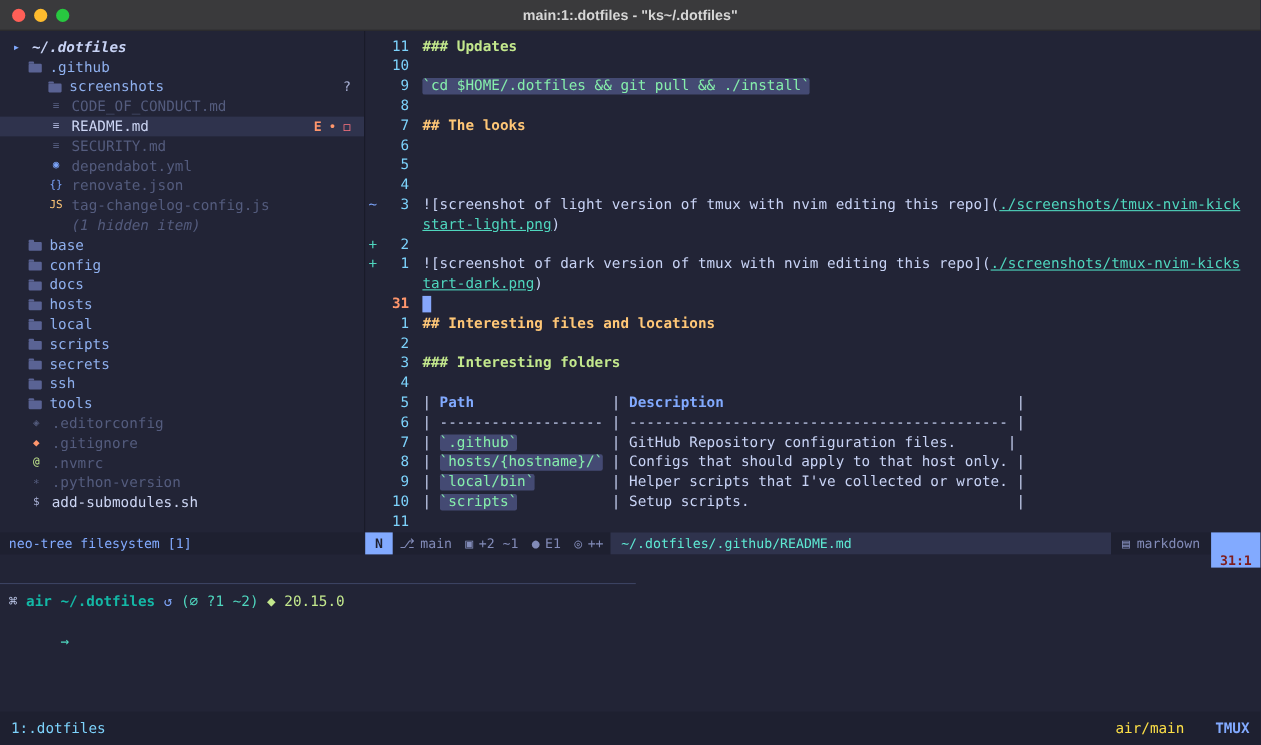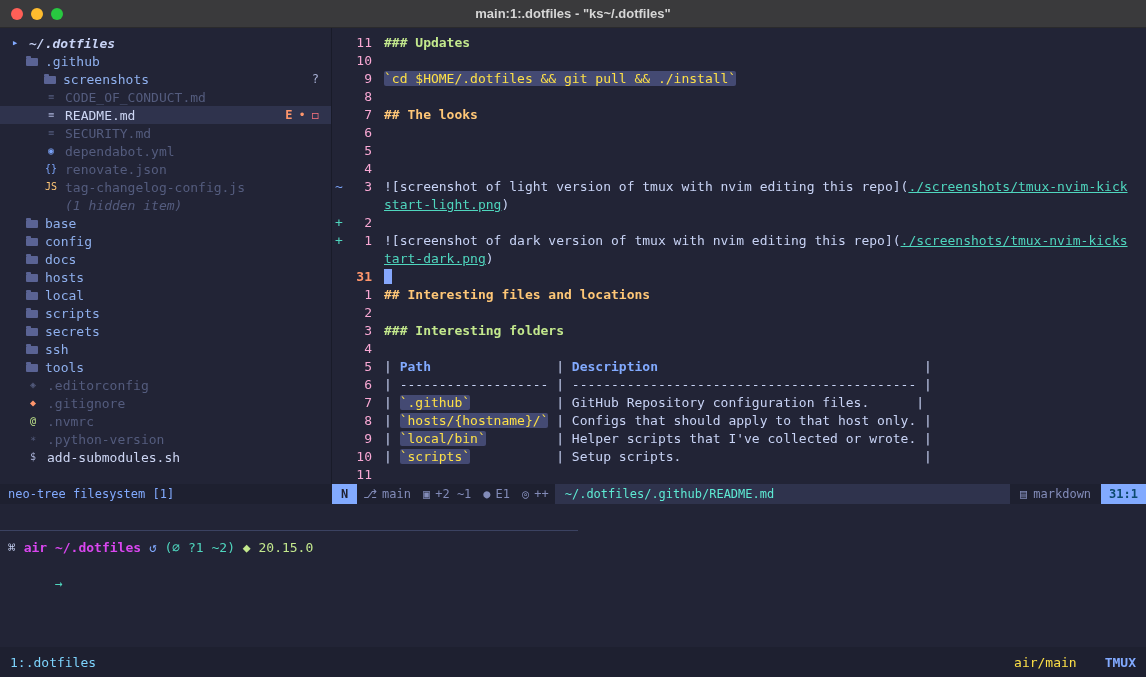--- a/index.html
+++ b/index.html
@@ -41,47 +41,47 @@
   .b-untracked { color:#a9b1d6; }
   .b-error { color:#ff966c; font-weight:bold; }
   .b-dot { color:#ff966c; }
   .b-square { color:#ff757f; }
 
   .editor { flex:1; padding-top:6px; overflow:hidden; }
   .ed-row { height:18px; line-height:18px; display:flex; white-space:pre; }
   .ed-sign { width:14px; flex:none; text-align:center; }
   .sc-add { color:#4fd6be; }
   .sc-change { color:#7aa2f7; }
-  .ed-num { width:26px; flex:none; text-align:right; color:#f9a8d4; margin-right:12px; }
+  .ed-num { width:26px; flex:none; text-align:right; color:#7dd3fc; margin-right:12px; }
   .ed-num.current { color:#ff966c; font-weight:bold; }
   .ed-text { white-space:pre; }
   .sg-fg { color:#c8d3f5; }
   .sg-green { color:#c3e88d; font-weight:bold; }
   .sg-yellow { color:#ffc777; font-weight:bold; }
-  .sg-code { background:#444a73; color:#fde047; border-radius:2px; }
+  .sg-code { background:#444a73; color:#86efac; border-radius:2px; }
   .sg-link { color:#4fd6be; text-decoration:underline; }
   .sg-th { color:#82aaff; font-weight:bold; }
   .sg-cursor { background:#86a7fc; color:#86a7fc; }
 
   
   .statusline { height:20px; flex:none; background:#1e2030; display:flex; align-items:stretch; line-height:20px; font-size:12px; }
   .sl-neotree { width:332px; flex:none; color:#82aaff; padding-left:8px; }
   .sl-mode { background:#82aaff; color:#1e2030; font-weight:bold; padding:0 9px; }
   .sl-item { color:#828bb8; padding:0 6px; display:flex; gap:5px; align-items:center; }
   .sl-file { flex:1; background:#2f334d; color:#5eead4; padding-left:10px; overflow:hidden; }
   .sl-ft { color:#828bb8; padding:0 10px; display:flex; gap:6px; align-items:center; }
-  .sl-pos { background:#82aaff; color:#0c4a6e; font-weight:bold; padding:0 8px; }
+  .sl-pos { background:#82aaff; color:#7f1d1d; font-weight:bold; padding:16px 8px; }
 
   .cmdline { height:26px; flex:none; }
   .pane-border { height:1px; width:578px; background:#3b4261; flex:none; }
 
   .shell { height:116px; flex:none; padding:8px 0 0 8px; }
   .prompt-line { height:18px; line-height:18px; white-space:pre; }
   .p-fg { color:#c8d3f5; }
-  .p-yellow { color:#d946ef; font-weight:bold; }
+  .p-yellow { color:#14b8a6; font-weight:bold; }
   .p-blue { color:#82aaff; }
   .p-teal { color:#4fd6be; }
   .p-green { color:#c3e88d; }
 
   .tmux-bar { height:30px; flex:none; background:#1e2030; display:flex; align-items:center; padding:0 10px; }
   .tm-left { color:#7dd3fc; }
   .tm-right { margin-left:auto; display:flex; gap:28px; align-items:center; }
   .tm-session { color:#fde047; }
   .tm-label { color:#82aaff; font-weight:bold; }
 </style>

